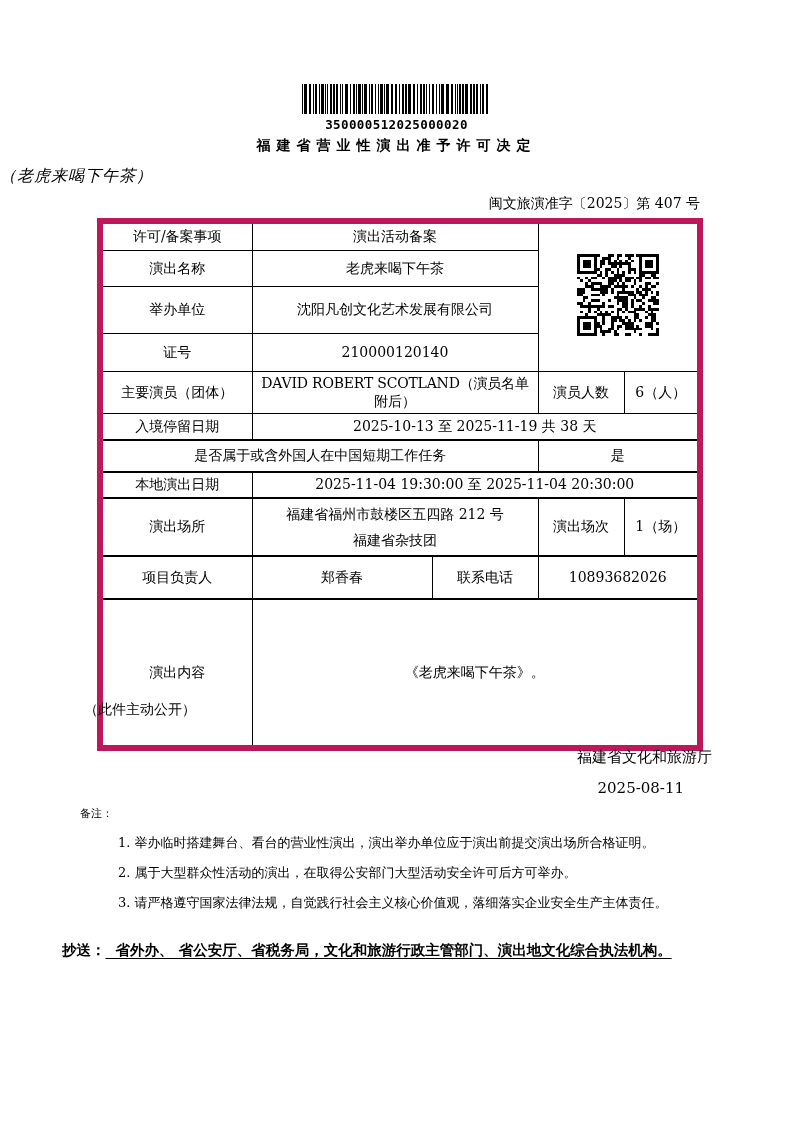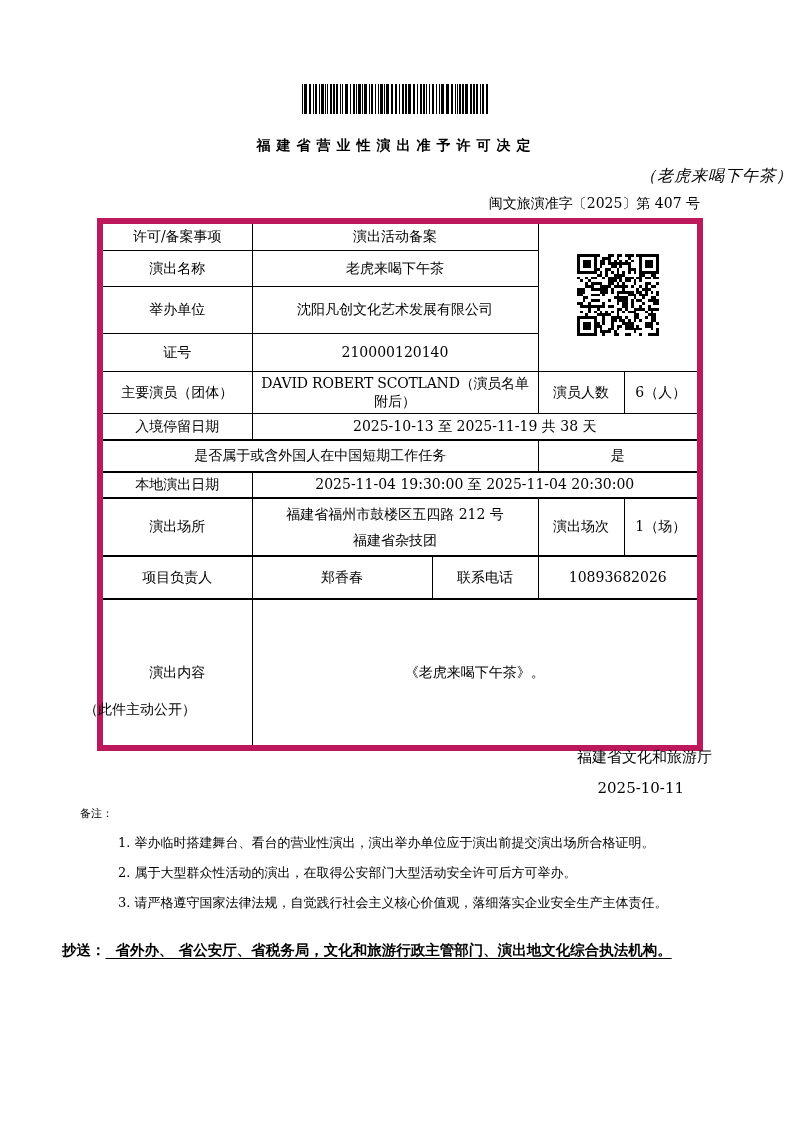--- a/index.html
+++ b/index.html
@@ -26,21 +26,21 @@
 
   
   .doc-title {
     position: absolute; top: 137px; left: 0; width: 100%;
     text-align: center;
     font-family: "DejaVu Sans", "Liberation Sans", sans-serif;
     font-weight: bold; font-size: 14px; letter-spacing: 6px;
   }
   .doc-subtitle {
     position: absolute; top: 166px; left: 0; width: 100%;
-    text-align: right;
+    text-align: left;
     font-style: italic;
     font-size: 16px; letter-spacing: 1px;
   }
   .doc-number {
     position: absolute; top: 195px; right: 93px;
     font-size: 14px;
   }
 
   
   table.permit {
@@ -137,20 +137,21 @@
           <rect x="157" y="0" width="2" height="30" fill="#000"></rect>
           <rect x="160" y="0" width="2" height="30" fill="#000"></rect>
           <rect x="163" y="0" width="3" height="30" fill="#000"></rect>
           <rect x="168" y="0" width="2" height="30" fill="#000"></rect>
           <rect x="171" y="0" width="2" height="30" fill="#000"></rect>
           <rect x="174" y="0" width="2" height="30" fill="#000"></rect>
           <rect x="178" y="0" width="1" height="30" fill="#000"></rect>
           <rect x="180" y="0" width="2" height="30" fill="#000"></rect>
           <rect x="184" y="0" width="2" height="30" fill="#000"></rect>
         </svg></div>
+    <div class="barcode-number">350000512025000020</div>
   </div>
 
   <div class="doc-title">福建省营业性演出准予许可决定</div>
   <div class="doc-subtitle">（老虎来喝下午茶）</div>
   <div class="doc-number">闽文旅演准字〔2025〕第 407 号</div>
 
   <table class="permit">
     <colgroup>
       <col style="width:152px">
         <col style="width:180px">
@@ -645,21 +646,21 @@
     </tr>
     <tr class="thick" style="height:149px">
       <td>演出内容</td>
       <td colspan="4" class="content-cell kai">《老虎来喝下午茶》。</td>
     </tr>
   </tbody>
     </table>
 
   <div class="disclosure">（此件主动公开）</div>
   <div class="issuer">福建省文化和旅游厅</div>
-  <div class="issue-date">2025-10-11</div>
+  <div class="issue-date">2025-08-11</div>
 
   <div class="notes-label">备注：</div>
   <div class="notes-list">
     <div class="note-line">1. 举办临时搭建舞台、看台的营业性演出，演出举办单位应于演出前提交演出场所合格证明。</div>
     <div class="note-line">2. 属于大型群众性活动的演出，在取得公安部门大型活动安全许可后方可举办。</div>
     <div class="note-line">3. 请严格遵守国家法律法规，自觉践行社会主义核心价值观，落细落实企业安全生产主体责任。</div>
   </div>
 
   <div class="cc-block">
     <span>抄送：</span><span class="cc-value">  省外办、 省公安厅、省税务局，文化和旅游行政主管部门、演出地文化综合执法机构。</span>

